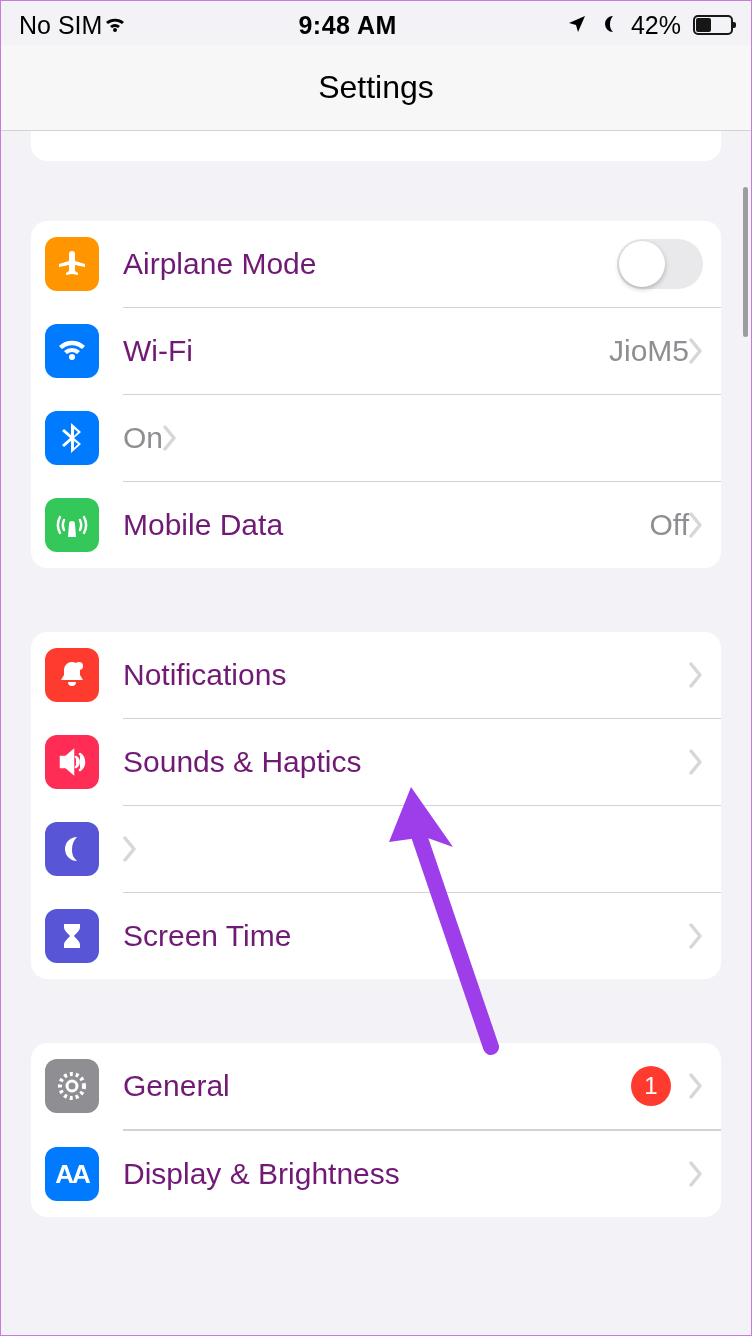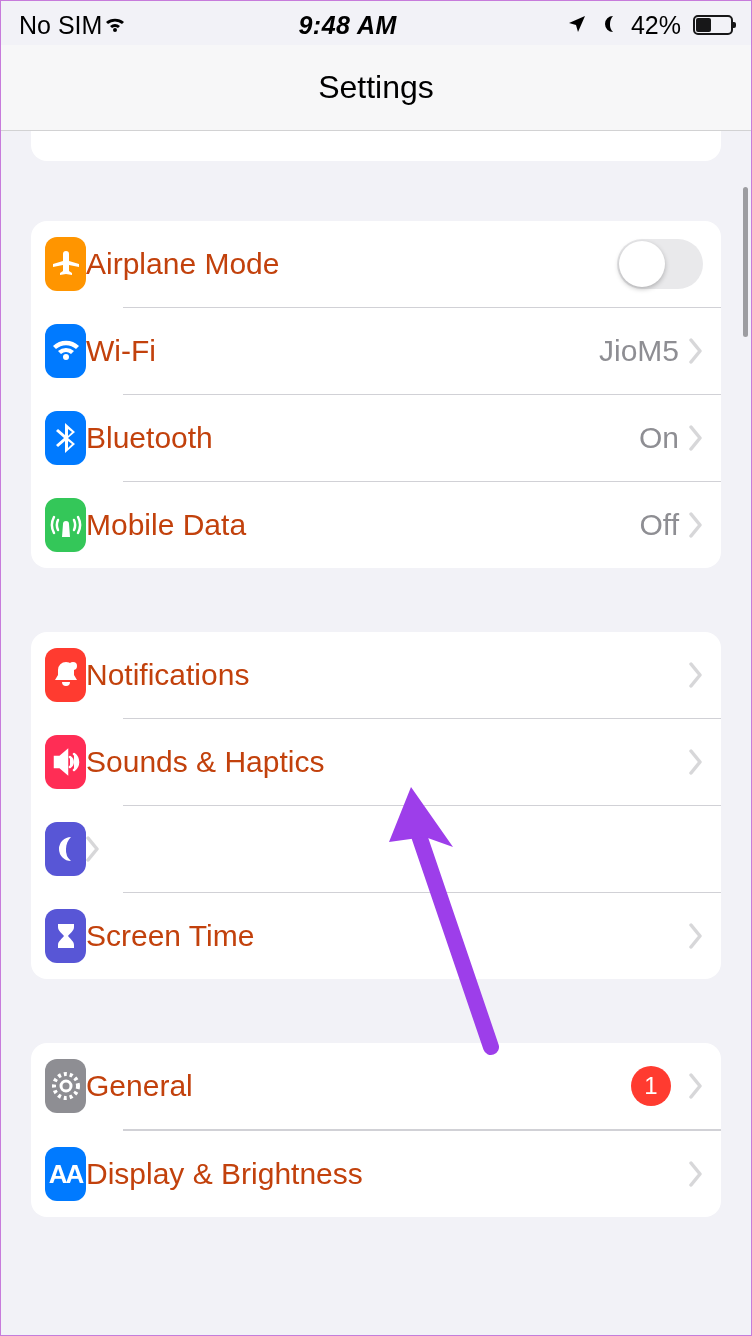--- a/index.html
+++ b/index.html
@@ -23,21 +23,21 @@
       align-items: center;
       justify-content: space-between;
       padding: 8px 18px 4px;
       height: 44px;
       font-size: 25px;
       font-weight: 400;
     }
     .status-left { display: flex; align-items: center; gap: 0; }
     .status-right { display: flex; align-items: center; gap: 12px; }
     .wifi-icon, .loc-icon, .moon-icon { width: 26px; height: 20px; }
-    .time { font-weight: 600; font-size: 25px; letter-spacing: 0.5px; font-style: italic; }
+    .time { font-weight: 600; font-size: 25px; letter-spacing: 0.5px; }
     .battery {
       width: 40px; height: 20px;
       border: 2px solid #000; border-radius: 5px;
       position: relative; opacity: 0.9;
     }
     .battery::after {
       content: ""; position: absolute; right: -5px; top: 5px;
       width: 3px; height: 6px; background: #000; border-radius: 0 2px 2px 0;
     }
     .battery-fill { position: absolute; left: 1px; top: 1px; height: 14px; width: 42%; background: #000; border-radius: 2px; }
@@ -77,42 +77,42 @@
       display: flex; align-items: center;
       min-height: 86px;
       padding: 0 18px 0 14px;
       cursor: pointer;
     }
     .sep {
       margin-left: 92px;
       border: none; border-top: 1px solid #d1d1d6;
     }
     .icon-box {
-      width: 41px; height: 54px;
+      width: 54px; height: 54px;
       border-radius: 12px;
       display: flex; align-items: center; justify-content: center;
       flex-shrink: 0;
+      margin-right: 24px;
     }
     .icon-orange { background: #ff9500; }
     .icon-blue   { background: #007aff; }
     .icon-green  { background: #34c759; }
     .icon-red1   { background: #ff3b30; }
     .icon-crimson{ background: #ff2d55; }
     .icon-indigo { background: #5856d6; }
     .icon-gray   { background: #8e8e93; }
     .icon-blue2  { background: #007aff; }
     .row-label {
       flex: 1;
       font-size: 30px;
-      color: #c2410c;
+      color: #701a75;
     }
     .row-detail {
       font-size: 30px;
       color: #8e8e93;
-      margin-right: 10px;
     }
     .chevron {
       width: 14px; height: 26px;
       flex-shrink: 0;
       opacity: 0.35;
     }
     .chevron svg { display:block; }
     
     .toggle {
       width: 86px; height: 50px; border-radius: 25px;
@@ -213,21 +213,20 @@
             </svg>
           </span>
       </div>
       <hr class="sep">
       <div class="row">
         <div class="icon-box icon-blue">
           <svg width="34" height="34" viewBox="0 0 34 34">
               <path fill="#fff" d="M16 2v12L9 8l-2 2 8 7-8 7 2 2 7-6v12l10-9-7-6 7-6-10-9zm3 6l4 3-4 4V8zm0 12l4 3-4 4v-7z"></path>
             </svg>
         </div>
-        <div class="row-label">Bluetooth</div>
         <div class="row-detail">On</div>
         <span class="chevron">
             <svg width="14" height="26" viewBox="0 0 14 26">
               <path fill="none" stroke="#8e8e93" stroke-width="3.5" stroke-linecap="round" stroke-linejoin="round" d="M2 2l9 11-9 11"></path>
             </svg>
           </span>
       </div>
       <hr class="sep">
       <div class="row">
         <div class="icon-box icon-green">

